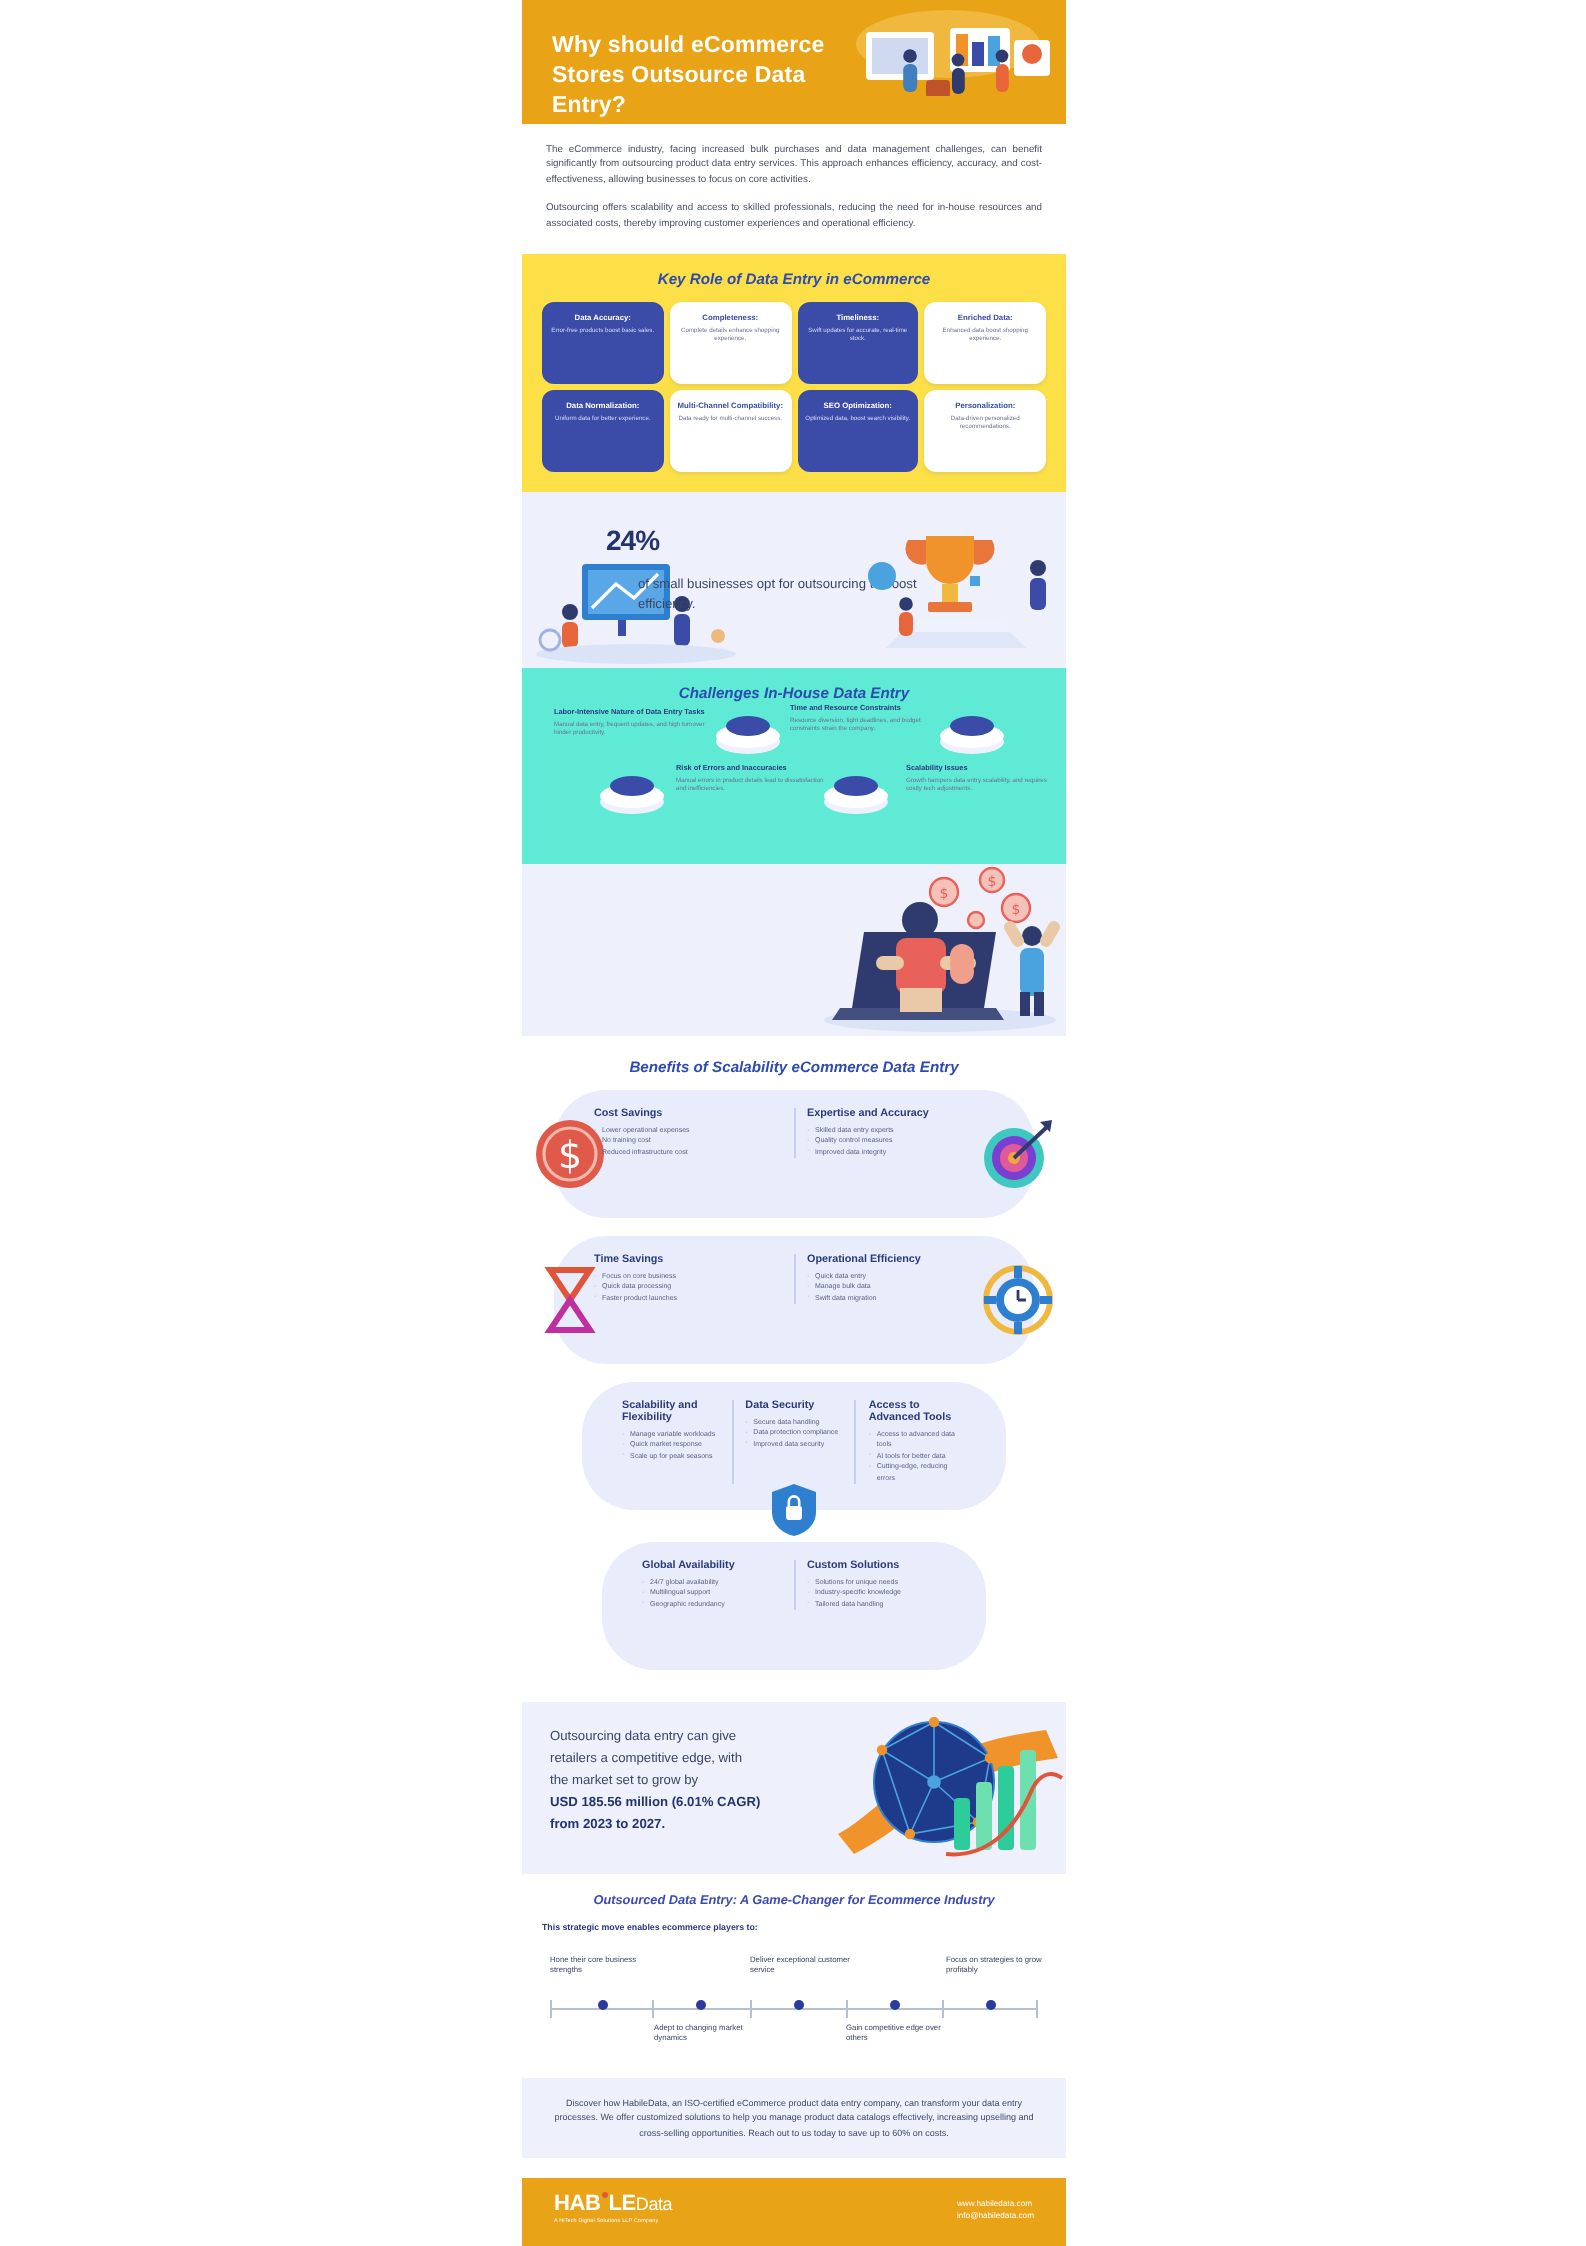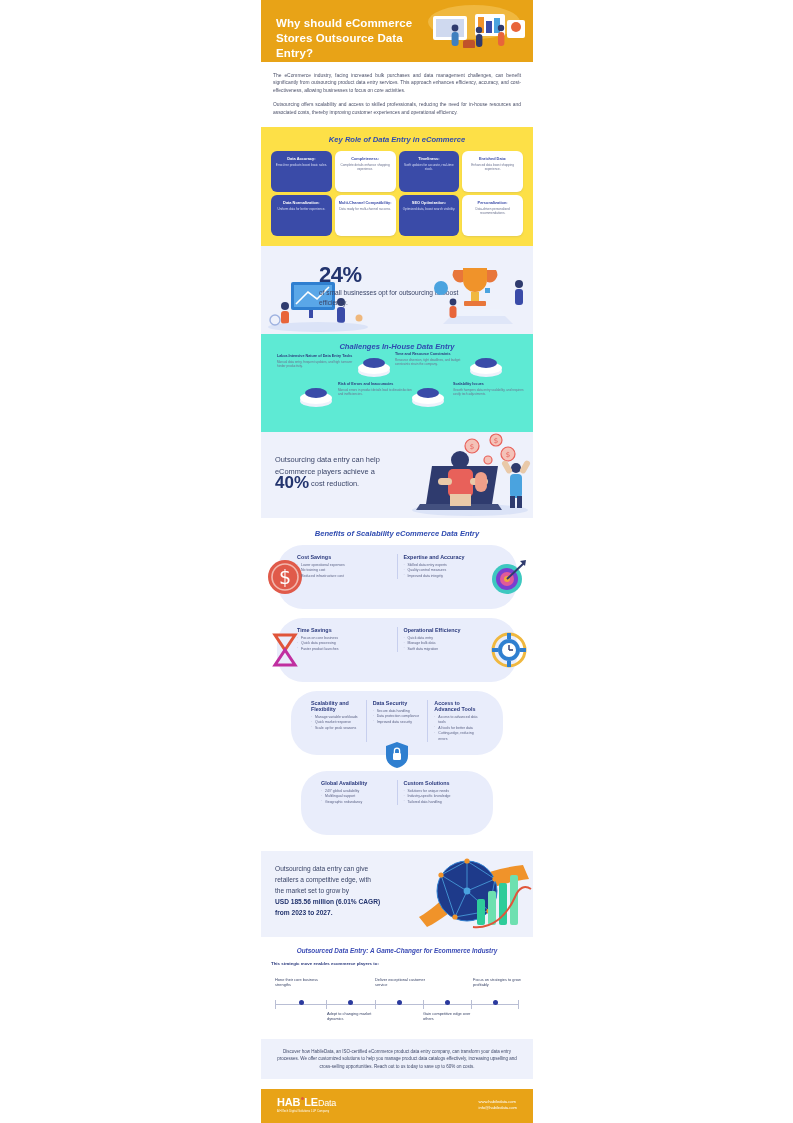--- a/index.html
+++ b/index.html
@@ -32,21 +32,21 @@
   .kr-card.light{background:#ffffff;box-shadow:0 1px 2px rgba(60,70,140,.13);}
   .kr-t{font-size:3.9px;font-weight:bold;line-height:5px;text-align:center;}
   .kr-d{font-size:3.1px;line-height:4px;text-align:center;margin-top:2px;}
   .kr-card.dark .kr-t{color:#ffffff;}
   .kr-card.dark .kr-d{color:#d7ddf6;}
   .kr-card.light .kr-t{color:#3a4ba8;}
   .kr-card.light .kr-d{color:#6b7290;}
 
   
   .stat24{position:relative;background:#eef1fb;height:88px;overflow:hidden;}
-  .stat24 .big{position:absolute;left:58px;top:16px;font-size:22px;font-weight:bold;color:#23346e;letter-spacing:-.5px;}
+  .stat24 .big{position:absolute;left:42px;top:16px;font-size:14px;font-weight:bold;color:#23346e;letter-spacing:-.5px;}
   .stat24 .sub{position:absolute;left:58px;top:42px;width:150px;font-size:6.6px;line-height:9.5px;color:#3a4568;}
   .st-art{position:absolute;}
 
   
   .chal{background:#5eead4;padding:6px 8px 8px 8px;position:relative;height:84px;}
   .ch-item{position:absolute;width:76px;}
   .ch-t{font-size:3.7px;font-weight:bold;line-height:4.7px;color:#2b3a7d;}
   .ch-d{font-size:3.1px;line-height:4.1px;color:#6b7290;margin-top:1.5px;}
   .puck{position:absolute;width:34px;height:24px;}
 
@@ -242,26 +242,20 @@
       <div class="ch-d">Growth hampers data entry scalability, and requires costly tech adjustments.</div>
     </div>
     <svg class="puck" style="left:208px;top:20px;" viewBox="0 0 34 24">
       <ellipse cx="17" cy="17" rx="16" ry="6" fill="#eef1fb"></ellipse>
           <ellipse cx="17" cy="14" rx="16" ry="6" fill="#ffffff"></ellipse>
       <ellipse cx="17" cy="9" rx="11" ry="5" fill="#3a4ba8"></ellipse>
     </svg>
   </div>
 
   <div class="band40">
-    <div class="txt">
-      <span>Outsourcing data entry can help</span><br>
-      <span>eCommerce players achieve a</span><br>
-      <span class="num">40%</span>
-      <span>cost reduction.</span>
-    </div>
     <svg style="position:absolute;right:0;top:0;" width="125" height="86" viewBox="0 0 125 86">
       <ellipse cx="62" cy="78" rx="58" ry="6" fill="#dbe3f7"></ellipse>
       <path d="M18 72 h66 l6 -38 h-66z" fill="#2f3b6e"></path>
       <path d="M12 72 h78 l4 6 h-86z" fill="#43507f"></path>
       <circle cx="52" cy="28" r="9" fill="#2f3b6e"></circle>
       <rect x="40" y="37" width="25" height="28" rx="5" fill="#e8615a"></rect>
       <rect x="42" y="62" width="21" height="12" fill="#e9c9a8"></rect>
       <rect x="30" y="46" width="14" height="7" rx="3.5" fill="#e9c9a8"></rect>
       <rect x="62" y="46" width="18" height="7" rx="3.5" fill="#e9c9a8"></rect>
       <g fill="#f0a08a">

